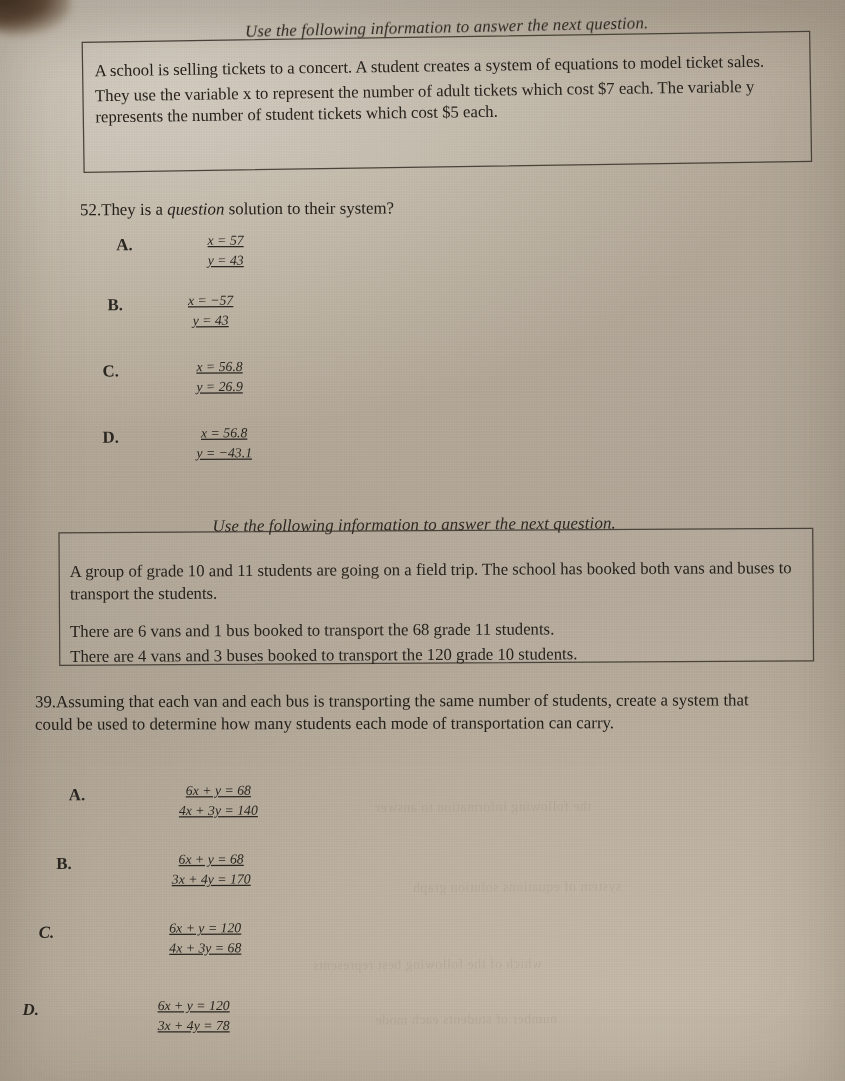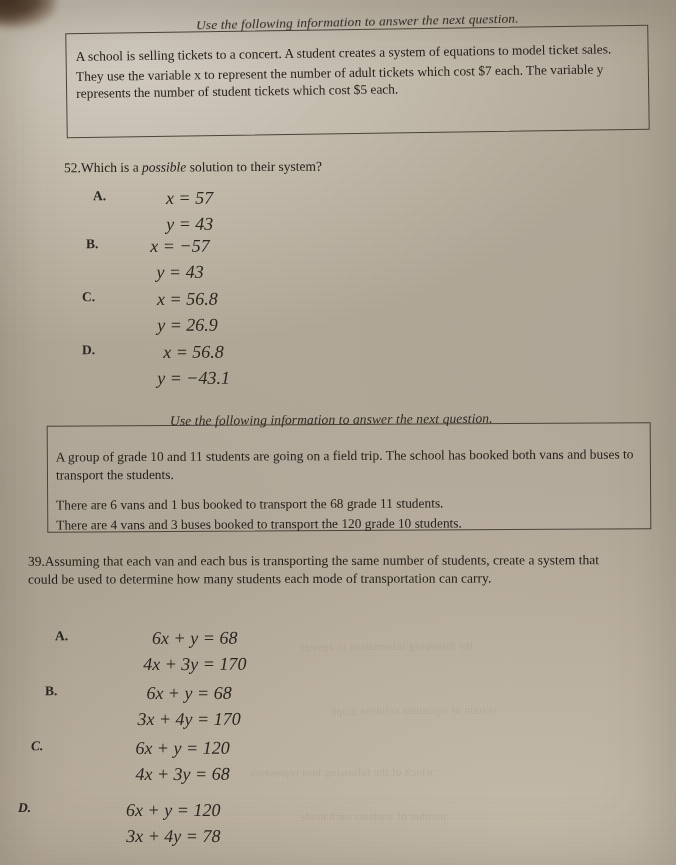--- a/index.html
+++ b/index.html
@@ -152,23 +152,24 @@
     display: flex;
     align-items: flex-start;
   }
   .option-letter {
     font-weight: bold;
     font-size: 13.5px;
     line-height: 1.5;
   }
   .option-letter.italic { font-style: italic; }
   .option-eqs {
-    font-size: 18px;
+    font-size: 11px;
     line-height: 1.42;
     white-space: nowrap;
+    text-decoration: underline;
   }
   .option-eqs .eq { display: block; }
   .var { font-style: italic; }
 
   
   #q52-option-a { left: 93px; top: 186px; transform: rotate(-0.3deg); }
   #q52-option-a .option-eqs { margin-left: 60px; text-align: center; }
   #q52-option-b { left: 86px; top: 234px; transform: rotate(-0.3deg); }
   #q52-option-b .option-eqs { margin-left: 52px; text-align: center; }
   #q52-option-c { left: 82px; top: 287px; transform: rotate(-0.25deg); }
@@ -218,21 +219,21 @@
   <div class="content">
 
     <div class="infobox" id="infobox-1"></div>
     <div class="infobox-heading blur-soft" id="infobox-1-heading">Use the following information to answer the next question.</div>
     <div class="infobox-body" id="infobox-1-body">
       <p>A school is selling tickets to a concert. A student creates a system of equations to model ticket sales.</p>
       <p>They use the variable x to represent the number of adult tickets which cost $7 each. The variable y represents the number of student tickets which cost $5 each.</p>
     </div>
 
     <div class="question-stem" id="question-52-stem">
-      <span class="qnum">52.</span><span>Which is a </span><em>possible</em><span> solution to their system?</span>
+      <span class="qnum">52.</span><span>They is a </span><em>question</em><span> solution to their system?</span>
     </div>
 
     <div class="option" id="q52-option-a">
       <span class="option-letter">A.</span>
       <span class="option-eqs">
         <span class="eq var">x = 57</span>
         <span class="eq var">y = 43</span>
       </span>
     </div>
 
@@ -269,21 +270,21 @@
     </div>
 
     <div class="question-stem" id="question-53-stem">
       <span class="qnum">39.</span><span>Assuming that each van and each bus is transporting the same number of students, create a system that could be used to determine how many students each mode of transportation can carry.</span>
     </div>
 
     <div class="option" id="q53-option-a">
       <span class="option-letter">A.</span>
       <span class="option-eqs">
         <span class="eq var">6x + y = 68</span>
-        <span class="eq var">4x + 3y = 170</span>
+        <span class="eq var">4x + 3y = 140</span>
       </span>
     </div>
 
     <div class="option" id="q53-option-b">
       <span class="option-letter">B.</span>
       <span class="option-eqs">
         <span class="eq var">6x + y = 68</span>
         <span class="eq var">3x + 4y = 170</span>
       </span>
     </div>

